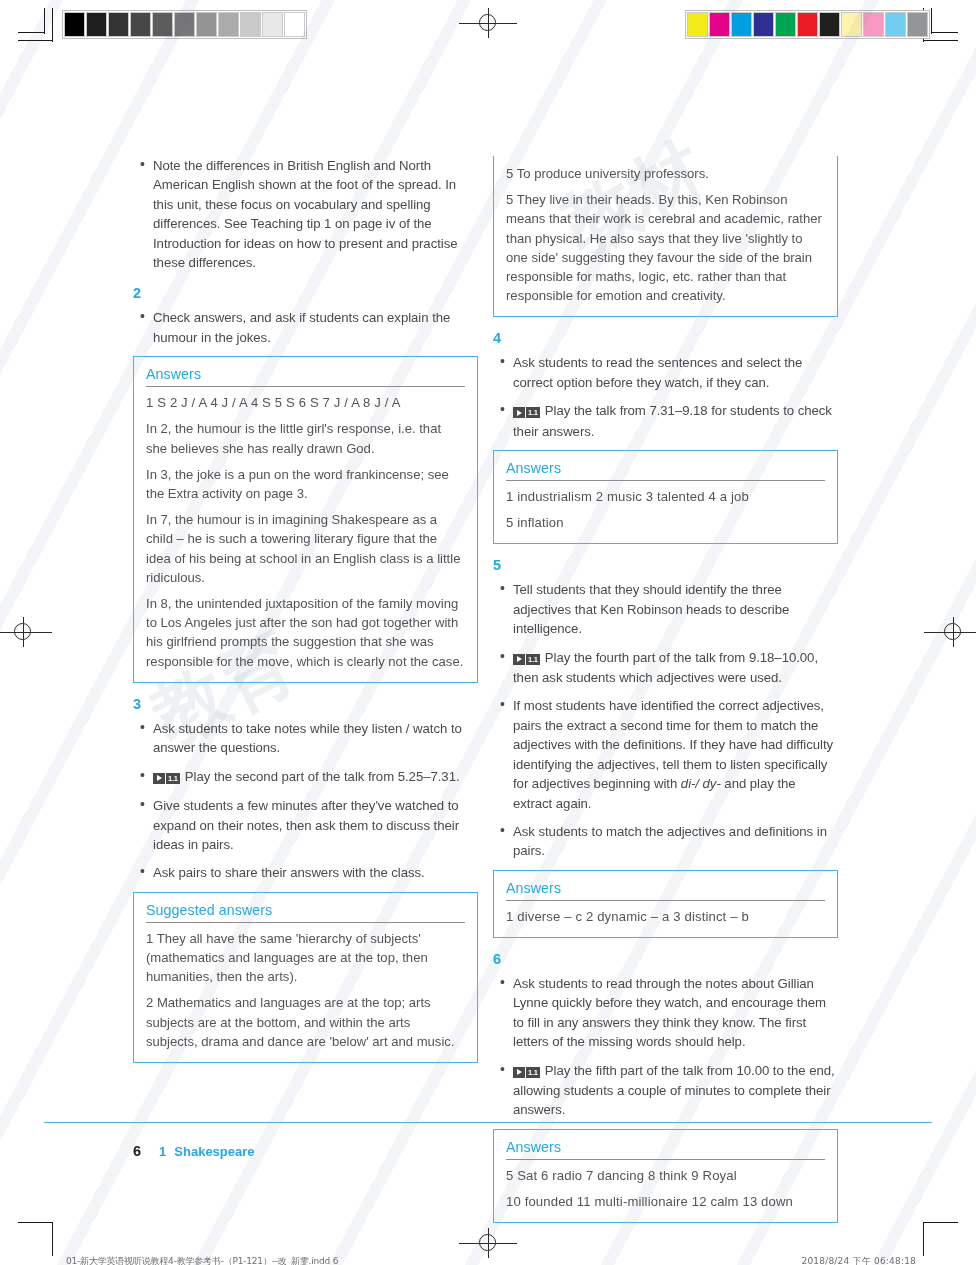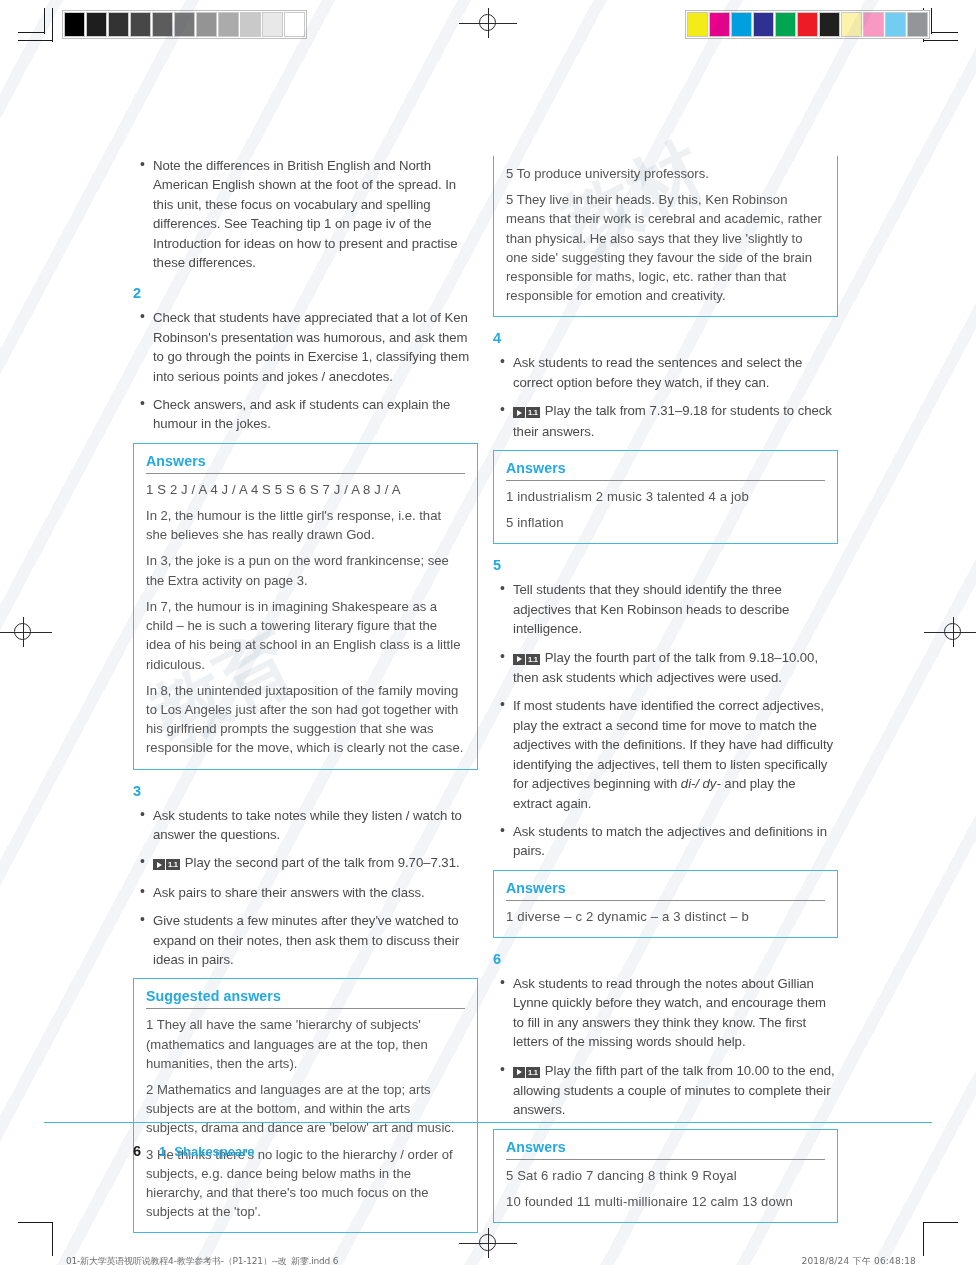--- a/index.html
+++ b/index.html
@@ -94,21 +94,21 @@
   .abox{
     border:1px solid #45b6e4;
     padding:9px 12px 11px 12px;
     margin:5px 0 13px 0;
     background:transparent;
     box-sizing:border-box;
   }
   .abox.cut{border-top:none;padding-top:8px;margin-top:0;}
   .abox-title{
     font-size:14.2px;
-    font-weight:bold;
+    font-weight:normal;
     color:#24a9e0;
     border-bottom:1px solid #8e8e8e;
     padding-bottom:4px;
     margin-bottom:6px;
     letter-spacing:0.1px;
   }
   .abox p{
     margin:0 0 7px 0;
     font-size:13.1px;
     line-height:19.2px;
@@ -228,43 +228,41 @@
 <div class="wmtext" style="left:150px;top:640px;">教育</div>
 
 <div class="page">
   <div class="cols">
 
     <div class="col col-left">
 
       <p class="body bullet">Note the differences in British English and North American English shown at the foot of the spread. In this unit, these focus on vocabulary and spelling differences. See Teaching tip 1 on page iv of the Introduction for ideas on how to present and practise these differences.</p>
 
       <div class="secnum">2</div>
-      <p class="body bullet">Check that students have appreciated that a lot of Ken Robinson's presentation was humorous, and ask them to go through the points in Exercise 1, classifying them into serious points and jokes / anecdotes.</p>
       <p class="body bullet">Check answers, and ask if students can explain the humour in the jokes.</p>
 
       <div class="abox">
         <div class="abox-title">Answers</div>
         <p class="keys">1 S   2 J / A   4 J / A   4 S   5 S   6 S   7 J / A 8 J / A</p>
         <p>In 2, the humour is the little girl's response, i.e. that she believes she has really drawn God.</p>
         <p>In 3, the joke is a pun on the word frankincense; see the Extra activity on page 3.</p>
         <p>In 7, the humour is in imagining Shakespeare as a child – he is such a towering literary figure that the idea of his being at school in an English class is a little ridiculous.</p>
         <p>In 8, the unintended juxtaposition of the family moving to Los Angeles just after the son had got together with his girlfriend prompts the suggestion that she was responsible for the move, which is clearly not the case.</p>
       </div>
 
       <div class="secnum">3</div>
       <p class="body bullet">Ask students to take notes while they listen / watch to answer the questions.</p>
-      <p class="body bullet"><span class="vidicon"><span class="play"></span><span class="num">1.1</span></span><span>Play the second part of the talk from 9.70–7.31.</span></p>
+      <p class="body bullet"><span class="vidicon"><span class="play"></span><span class="num">1.1</span></span><span>Play the second part of the talk from 5.25–7.31.</span></p>
+      <p class="body bullet">Give students a few minutes after they've watched to expand on their notes, then ask them to discuss their ideas in pairs.</p>
       <p class="body bullet">Ask pairs to share their answers with the class.</p>
-      <p class="body bullet">Give students a few minutes after they've watched to expand on their notes, then ask them to discuss their ideas in pairs.</p>
 
       <div class="abox">
         <div class="abox-title">Suggested answers</div>
         <p>1  They all have the same 'hierarchy of subjects' (mathematics and languages are at the top, then humanities, then the arts).</p>
         <p>2  Mathematics and languages are at the top; arts subjects are at the bottom, and within the arts subjects, drama and dance are 'below' art and music.</p>
-        <p>3  He thinks there's no logic to the hierarchy / order of subjects, e.g. dance being below maths in the hierarchy, and that there's too much focus on the subjects at the 'top'.</p>
       </div>
 
     </div>
 
     <div class="col col-right">
 
       <div class="abox cut">
         <p>5  To produce university professors.</p>
         <p>5  They live in their heads. By this, Ken Robinson means that their work is cerebral and academic, rather than physical. He also says that they live 'slightly to one side' suggesting they favour the side of the brain responsible for maths, logic, etc. rather than that responsible for emotion and creativity.</p>
       </div>
@@ -275,21 +273,21 @@
 
       <div class="abox">
         <div class="abox-title">Answers</div>
         <p class="keys">1  industrialism    2  music    3  talented    4  a job</p>
         <p class="keys">5  inflation</p>
       </div>
 
       <div class="secnum">5</div>
       <p class="body bullet">Tell students that they should identify the three adjectives that Ken Robinson heads to describe intelligence.</p>
       <p class="body bullet"><span class="vidicon"><span class="play"></span><span class="num">1.1</span></span><span>Play the fourth part of the talk from 9.18–10.00, then ask students which adjectives were used.</span></p>
-      <p class="body bullet"><span>If most students have identified the correct adjectives, play the extract a second time for move to match the adjectives with the definitions. If they have had difficulty identifying the adjectives, tell them to listen specifically for adjectives beginning with </span><i>di-/ dy-</i><span> and play the extract again.</span></p>
+      <p class="body bullet"><span>If most students have identified the correct adjectives, pairs the extract a second time for them to match the adjectives with the definitions. If they have had difficulty identifying the adjectives, tell them to listen specifically for adjectives beginning with </span><i>di-/ dy-</i><span> and play the extract again.</span></p>
       <p class="body bullet">Ask students to match the adjectives and definitions in pairs.</p>
 
       <div class="abox">
         <div class="abox-title">Answers</div>
         <p class="keys">1  diverse – c    2  dynamic – a    3  distinct – b</p>
       </div>
 
       <div class="secnum">6</div>
       <p class="body bullet">Ask students to read through the notes about Gillian Lynne quickly before they watch, and encourage them to fill in any answers they think they know. The first letters of the missing words should help.</p>
       <p class="body bullet"><span class="vidicon"><span class="play"></span><span class="num">1.1</span></span><span>Play the fifth part of the talk from 10.00 to the end, allowing students a couple of minutes to complete their answers.</span></p>

